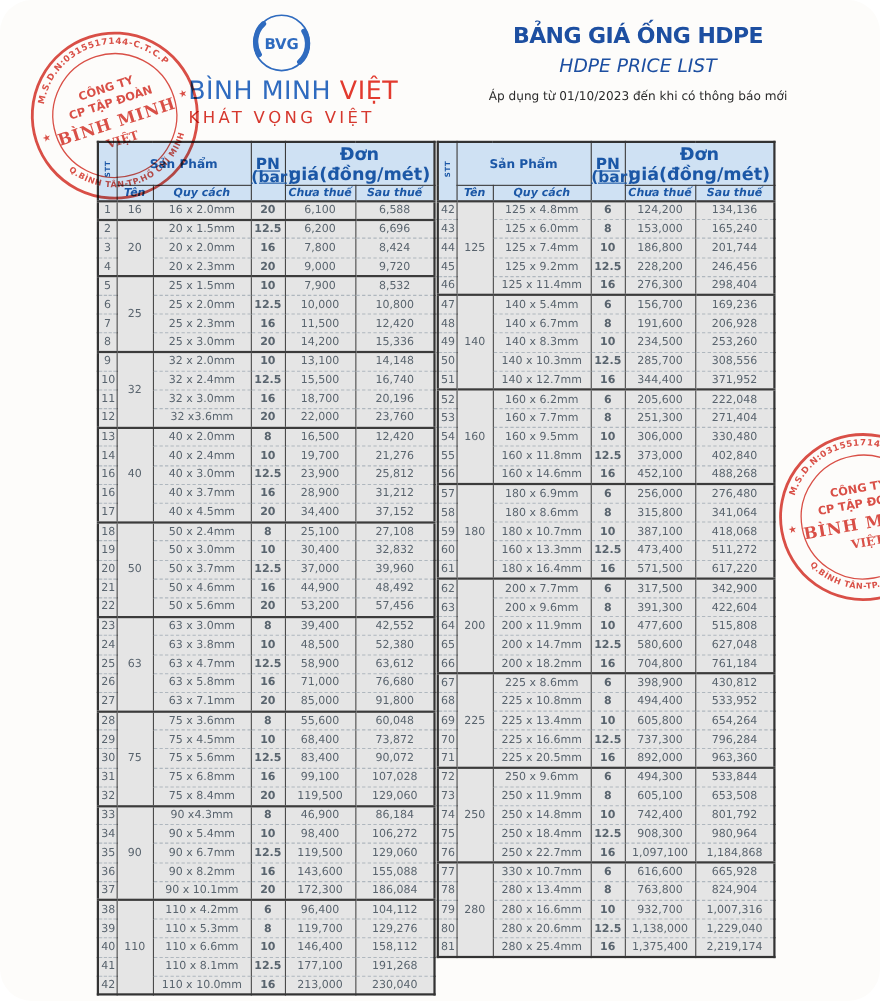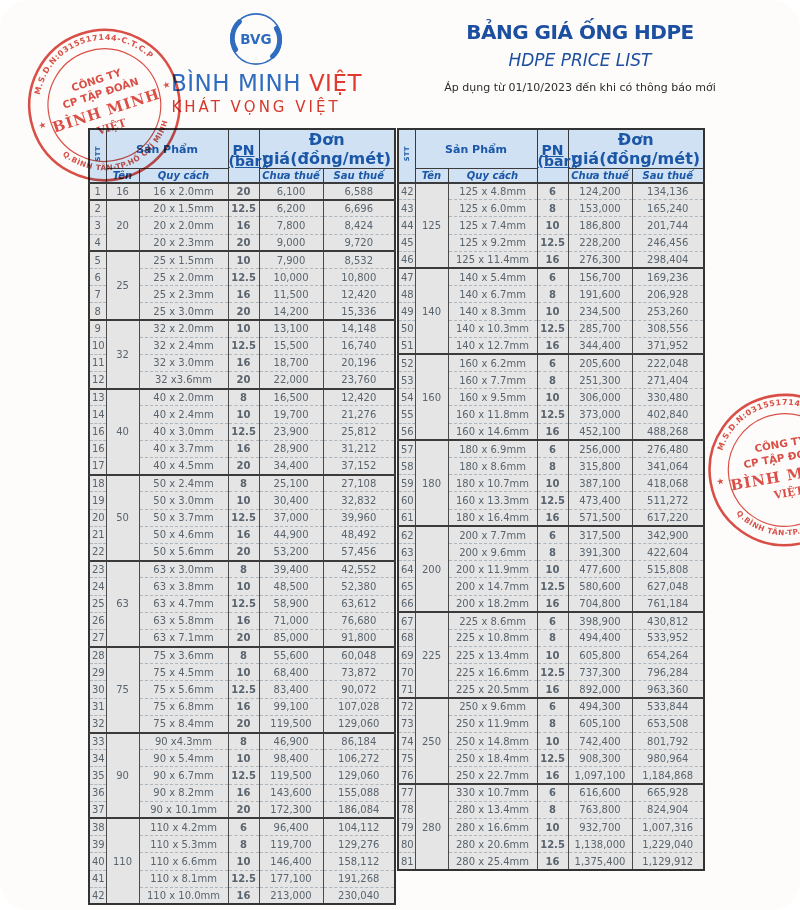--- a/index.html
+++ b/index.html
@@ -719,21 +719,21 @@
           <td class="td-qc">280 x 20.6mm</td>
           <td class="td-pn">12.5</td>
           <td class="td-ct">1,138,000</td>
           <td class="td-st">1,229,040</td>
         </tr>
         <tr>
           <td class="td-stt">81</td>
           <td class="td-qc">280 x 25.4mm</td>
           <td class="td-pn">16</td>
           <td class="td-ct">1,375,400</td>
-          <td class="td-st">1,129,912</td>
+          <td class="td-st">2,219,174</td>
         </tr>
       </tbody>
     </table>
 
   <div class="stamp stamp-left">
     <svg width="158" height="158" viewBox="0 0 160 160">
       <defs>
         <path id="arcTopL" d="M 14,80 A 66,66 0 0 1 146,80"></path>
         <path id="arcBotL" d="M 14,80 A 66,66 0 0 0 146,80"></path>
       </defs>

